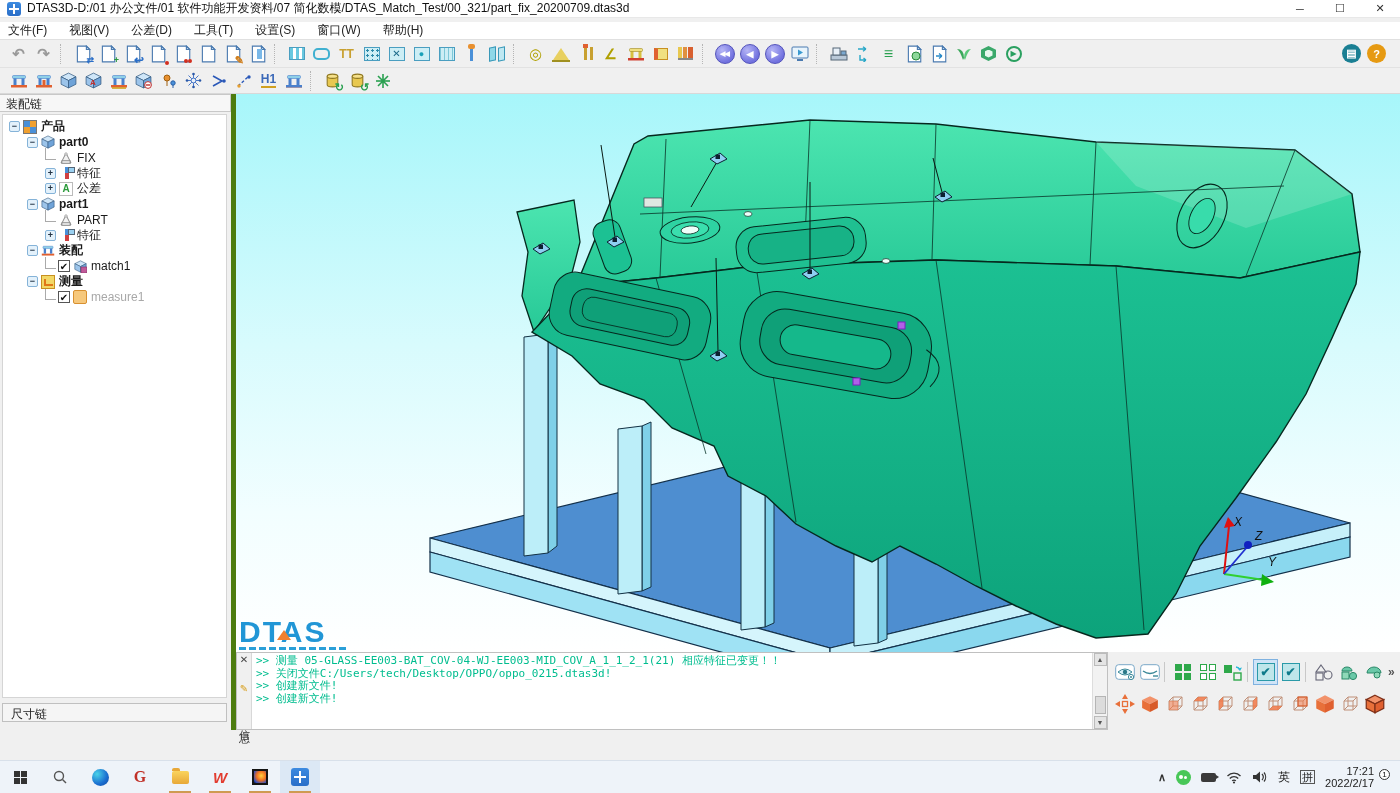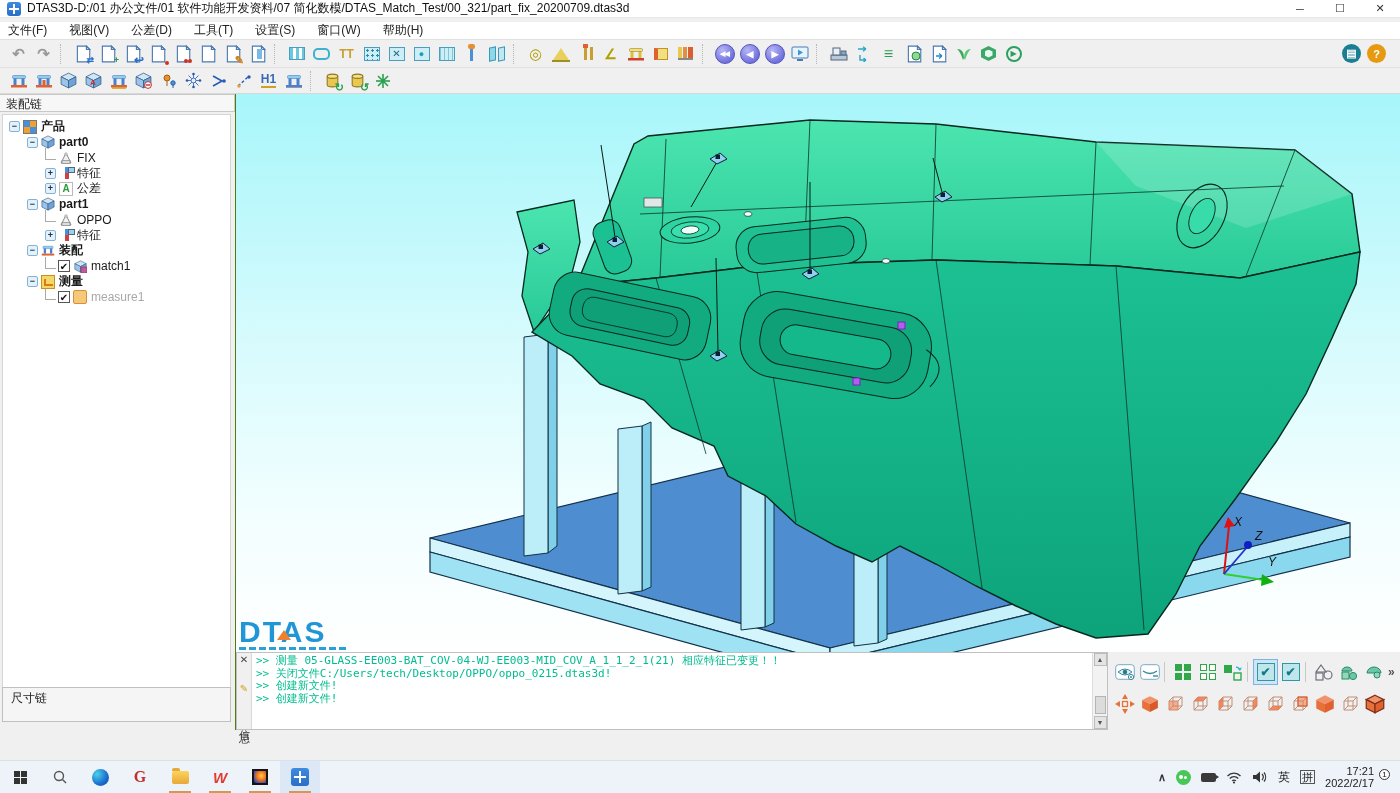--- a/index.html
+++ b/index.html
@@ -27,41 +27,41 @@
   .ti.gray { color:#9a9a9a; font-size:15px; font-weight:bold; }
   .ov { position:absolute; right:1px; bottom:1px; font-size:9px; font-weight:bold; line-height:9px; }
   .rbtn { width:20px; height:20px; border-radius:50%; background:radial-gradient(circle at 35% 30%, #b6b6f6, #7272df 70%); border:1px solid #5353bb; color:#fff; font-size:7px; font-weight:bold; display:flex; align-items:center; justify-content:center; letter-spacing:-1px; }
   .helpbtn { width:19px; height:19px; border-radius:50%; display:flex; align-items:center; justify-content:center; color:#fff; font-size:11px; font-weight:bold; }
   .helpbtn.teal { background:#1a7f93; }
   .helpbtn.orange { background:#e69a12; }
   .vg { display:inline-block; border:1px solid #4a9ec0; background:#cdeef5; }
   .reddot { width:4px; height:4px; border-radius:50%; background:#d23020; display:inline-block; }
 
   
-  .leftpanel { position:absolute; left:0; top:94px; width:236px; height:636px; background:#f0f0f0; border-right:1px solid #4d7c0f; }
+  .leftpanel { position:absolute; left:0; top:94px; width:236px; height:636px; background:#f0f0f0; border-right:5px solid #4d7c0f; }
   .lp-header { height:18px; background:#f7f7f7; border:1px solid #c8c8c8; border-left:none; font-size:12px; color:#222; padding:1px 0 0 6px; }
   .tree { background:#fff; position:absolute; left:2px; right:4px; top:20px; bottom:32px; border:1px solid #d5d5d5; overflow:hidden; padding-top:4px; }
   .trow { display:flex; align-items:center; height:15.5px; font-size:12px; color:#1a1a1a; white-space:nowrap; }
   .trow .tlabel { margin-left:4px; font-weight:bold; }
   .trow.plain .tlabel { font-weight:normal; }
   .trow .tlabel.gray { color:#a8a8a8; }
   .lv0 { padding-left:6px; } .lv1 { padding-left:24px; } .lv2 { padding-left:42px; }
   .exp { width:11px; height:11px; flex:none; background:#e3f1fb; border:1px solid #85b3d8; border-radius:2px; font-size:9px; line-height:9px; text-align:center; color:#234; font-weight:bold; }
   .conn { width:11px; height:12px; flex:none; border-left:1px solid #aaa; border-bottom:1px solid #aaa; margin-bottom:7px; }
   .tico { width:14px; height:14px; flex:none; margin-left:3px; display:inline-flex; align-items:center; justify-content:center; }
   .tico.prod { background:conic-gradient(#f0a030 0 25%, #4a90d8 0 50%, #f0a030 0 75%, #4a90d8 0); border:1px solid #777; }
   .tico.meas { background:#f2d866; border:1px solid #c89020; position:relative; }
   .tico.meas::after { content:""; position:absolute; left:2px; bottom:2px; width:7px; height:5px; border-left:2px solid #e07818; border-bottom:2px solid #e07818; }
   .tico.meas1 { background:#f6c87c; border:1px solid #d89030; border-radius:2px; }
   .tico.tol { font-size:10px; font-weight:bold; color:#2a9a3a; border:1px solid #bbb; background:#fff; }
   .tico.feat { position:relative; }
   .tico.feat::before { content:""; position:absolute; left:6px; top:1px; width:4px; height:12px; background:linear-gradient(180deg,#4a90d8 50%,#d04040 50%); }
   .tico.feat::after { content:""; position:absolute; left:9px; top:1px; width:5px; height:4px; background:#9ad0f0; border:1px solid #567; }
   .cb { width:12px; height:12px; flex:none; background:#fff; border:1px solid #555; margin-left:2px; font-size:10px; line-height:11px; text-align:center; color:#111; }
-  .lp-bottomtab { position:absolute; left:2px; right:4px; bottom:8px; height:35px; background:#f5f5f5; border:1px solid #c0c0c0; font-size:12px; color:#222; padding:2px 0 0 8px; }
+  .lp-bottomtab { position:absolute; left:2px; right:4px; bottom:8px; height:19px; background:#f5f5f5; border:1px solid #c0c0c0; font-size:12px; color:#222; padding:2px 0 0 8px; }
 
   
   .viewport { position:absolute; left:236px; top:94px; width:1164px; height:558px; background:linear-gradient(180deg,#a7f6fa 0%, #d8fbfd 45%, #f2feff 75%, #ffffff 100%); overflow:hidden; }
   .viewport > svg.scene { position:absolute; left:0; top:0; }
   .logo { position:absolute; left:3px; top:524px; }
   .logo .lt { font-size:30px; font-weight:800; color:#2196d6; letter-spacing:2px; line-height:28px; font-family:"Liberation Sans",sans-serif; }
   .logo .tri { display:inline-block; width:0; height:0; border-left:7px solid transparent; border-right:7px solid transparent; border-bottom:10px solid #f08030; position:relative; top:-2px; left:-27px; margin-right:-14px; }
   .logo-sub { margin-top:1px; width:108px; height:3px; background:repeating-linear-gradient(90deg,#2a9fd8 0 7px, transparent 7px 10px); }
   .axis { position:absolute; left:972px; top:418px; }
 
@@ -537,21 +537,21 @@
           </span>
         <span class="tlabel">part1</span>
       </div>
       <div class="trow lv2 plain">
         <span class="conn"></span>
         <span class="tico">
             <svg width="14" height="14">
               <use href="#s-prism"></use>
             </svg>
           </span>
-        <span class="tlabel">OPPO</span>
+        <span class="tlabel">PART</span>
       </div>
       <div class="trow lv2 plain">
         <span class="exp">+</span>
         <span class="tico feat"></span>
         <span class="tlabel">特征</span>
       </div>
       <div class="trow lv1">
         <span class="exp">−</span>
         <span class="tico">
             <svg width="14" height="11">

